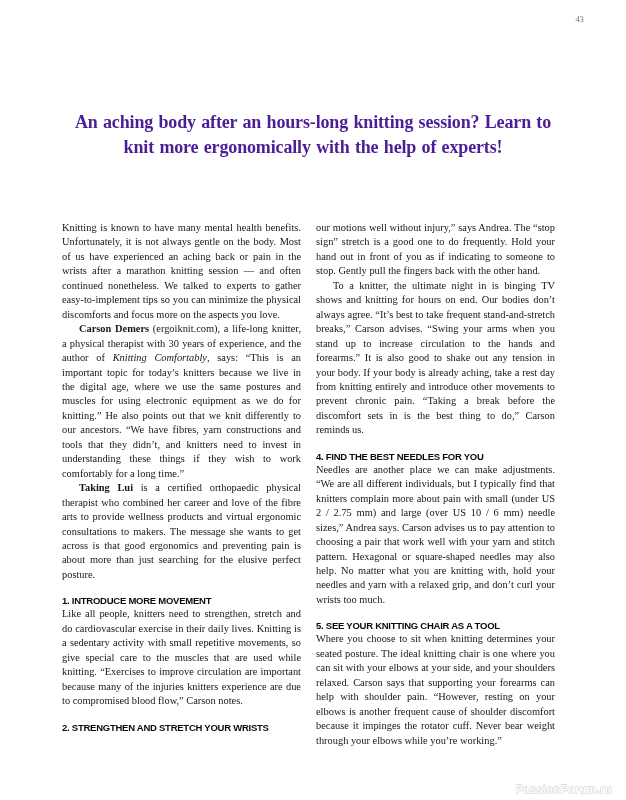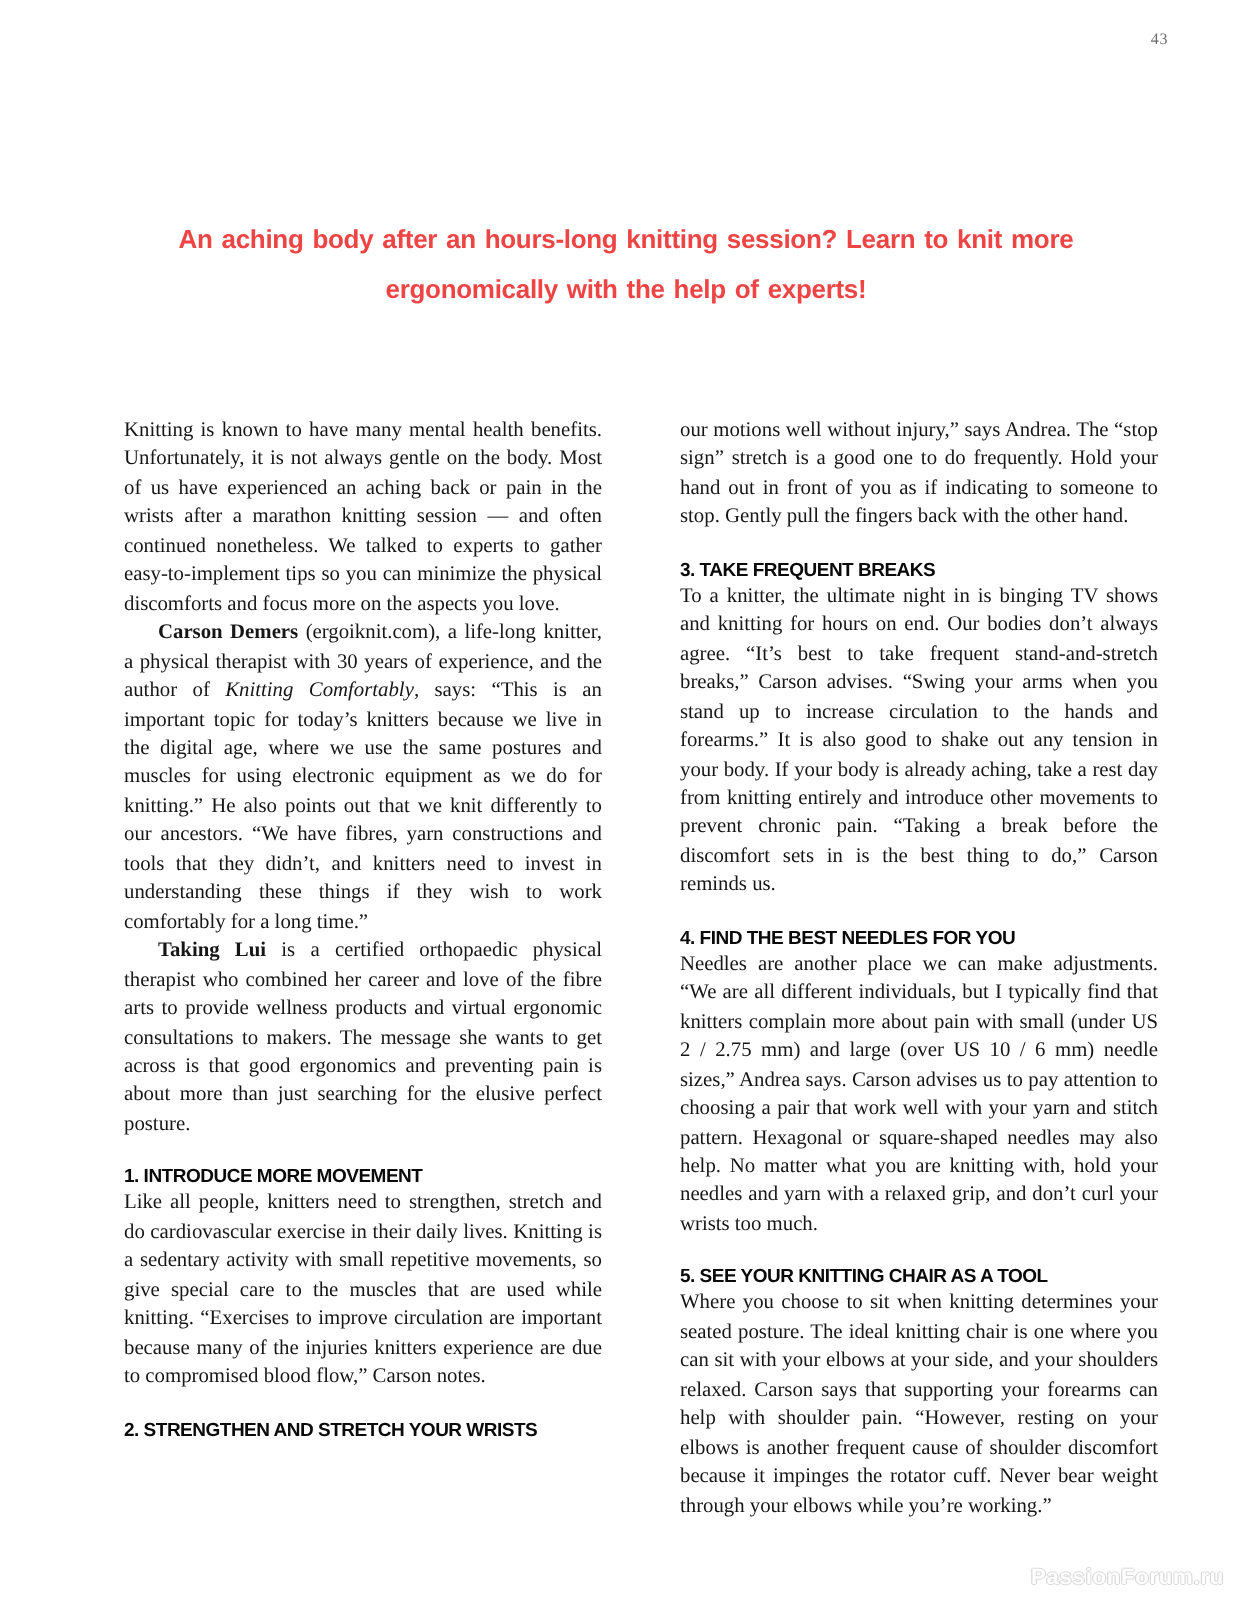--- a/index.html
+++ b/index.html
@@ -24,35 +24,35 @@
     font-size: 8px;
     color: #6a6a6a;
     letter-spacing: 0.3px;
   }
   .article-title {
     position: absolute;
     top: 98px;
     left: 62px;
     width: 502px;
     text-align: center;
-    font-family: Liberation Sans, sans-serif;
-    font-size: 13px;
+    font-family: Liberation Serif, serif;
+    font-size: 18px;
     line-height: 25px;
     letter-spacing: -0.15px;
-    color: #ef4444;
+    color: #4c1d95;
     word-spacing: 1px;
   }
   .columns {
     position: absolute;
-    top: 209px;
+    top: 221px;
     left: 62px;
     width: 503px;
     height: 570px;
     display: flex;
-    gap: 39px;
+    gap: 15px;
   }
   .column {
     width: 239px;
     flex: 0 0 239px;
   }
   p.body {
     margin: 0;
     font-family: "Liberation Serif", serif;
     font-size: 10.4px;
     line-height: 14.45px;
@@ -123,21 +123,20 @@
       <p class="body">Like all people, knitters need to strengthen, stretch and do cardiovascular exercise in their daily lives. Knitting is a sedentary activity with small repetitive movements, so give special care to the muscles that are used while knitting. “Exercises to improve circulation are important because many of the injuries knitters experience are due to compromised blood flow,” Carson notes.</p>
 
       <h2 class="section-head">2. STRENGTHEN AND STRETCH YOUR WRISTS</h2>
 
     </div>
 
     <div class="column">
 
       <p class="body">our motions well without injury,” says Andrea. The “stop sign” stretch is a good one to do frequently. Hold your hand out in front of you as if indicating to someone to stop. Gently pull the fingers back with the other hand.</p>
 
-      <h2 class="section-head">3. TAKE FREQUENT BREAKS</h2>
       <p class="body">To a knitter, the ultimate night in is binging TV shows and knitting for hours on end. Our bodies don’t always agree. “It’s best to take frequent stand-and-stretch breaks,” Carson advises. “Swing your arms when you stand up to increase circulation to the hands and forearms.” It is also good to shake out any tension in your body. If your body is already aching, take a rest day from knitting entirely and introduce other movements to prevent chronic pain. “Taking a break before the discomfort sets in is the best thing to do,” Carson reminds us.</p>
 
       <h2 class="section-head">4. FIND THE BEST NEEDLES FOR YOU</h2>
       <p class="body">Needles are another place we can make adjustments. “We are all different individuals, but I typically find that knitters complain more about pain with small (under US 2 / 2.75 mm) and large (over US 10 / 6 mm) needle sizes,” Andrea says. Carson advises us to pay attention to choosing a pair that work well with your yarn and stitch pattern. Hexagonal or square-shaped needles may also help. No matter what you are knitting with, hold your needles and yarn with a relaxed grip, and don’t curl your wrists too much.</p>
 
       <h2 class="section-head">5. SEE YOUR KNITTING CHAIR AS A TOOL</h2>
       <p class="body">Where you choose to sit when knitting determines your seated posture. The ideal knitting chair is one where you can sit with your elbows at your side, and your shoulders relaxed. Carson says that supporting your forearms can help with shoulder pain. “However, resting on your elbows is another frequent cause of shoulder discomfort because it impinges the rotator cuff. Never bear weight through your elbows while you’re working.”</p>
 
     </div>
 

